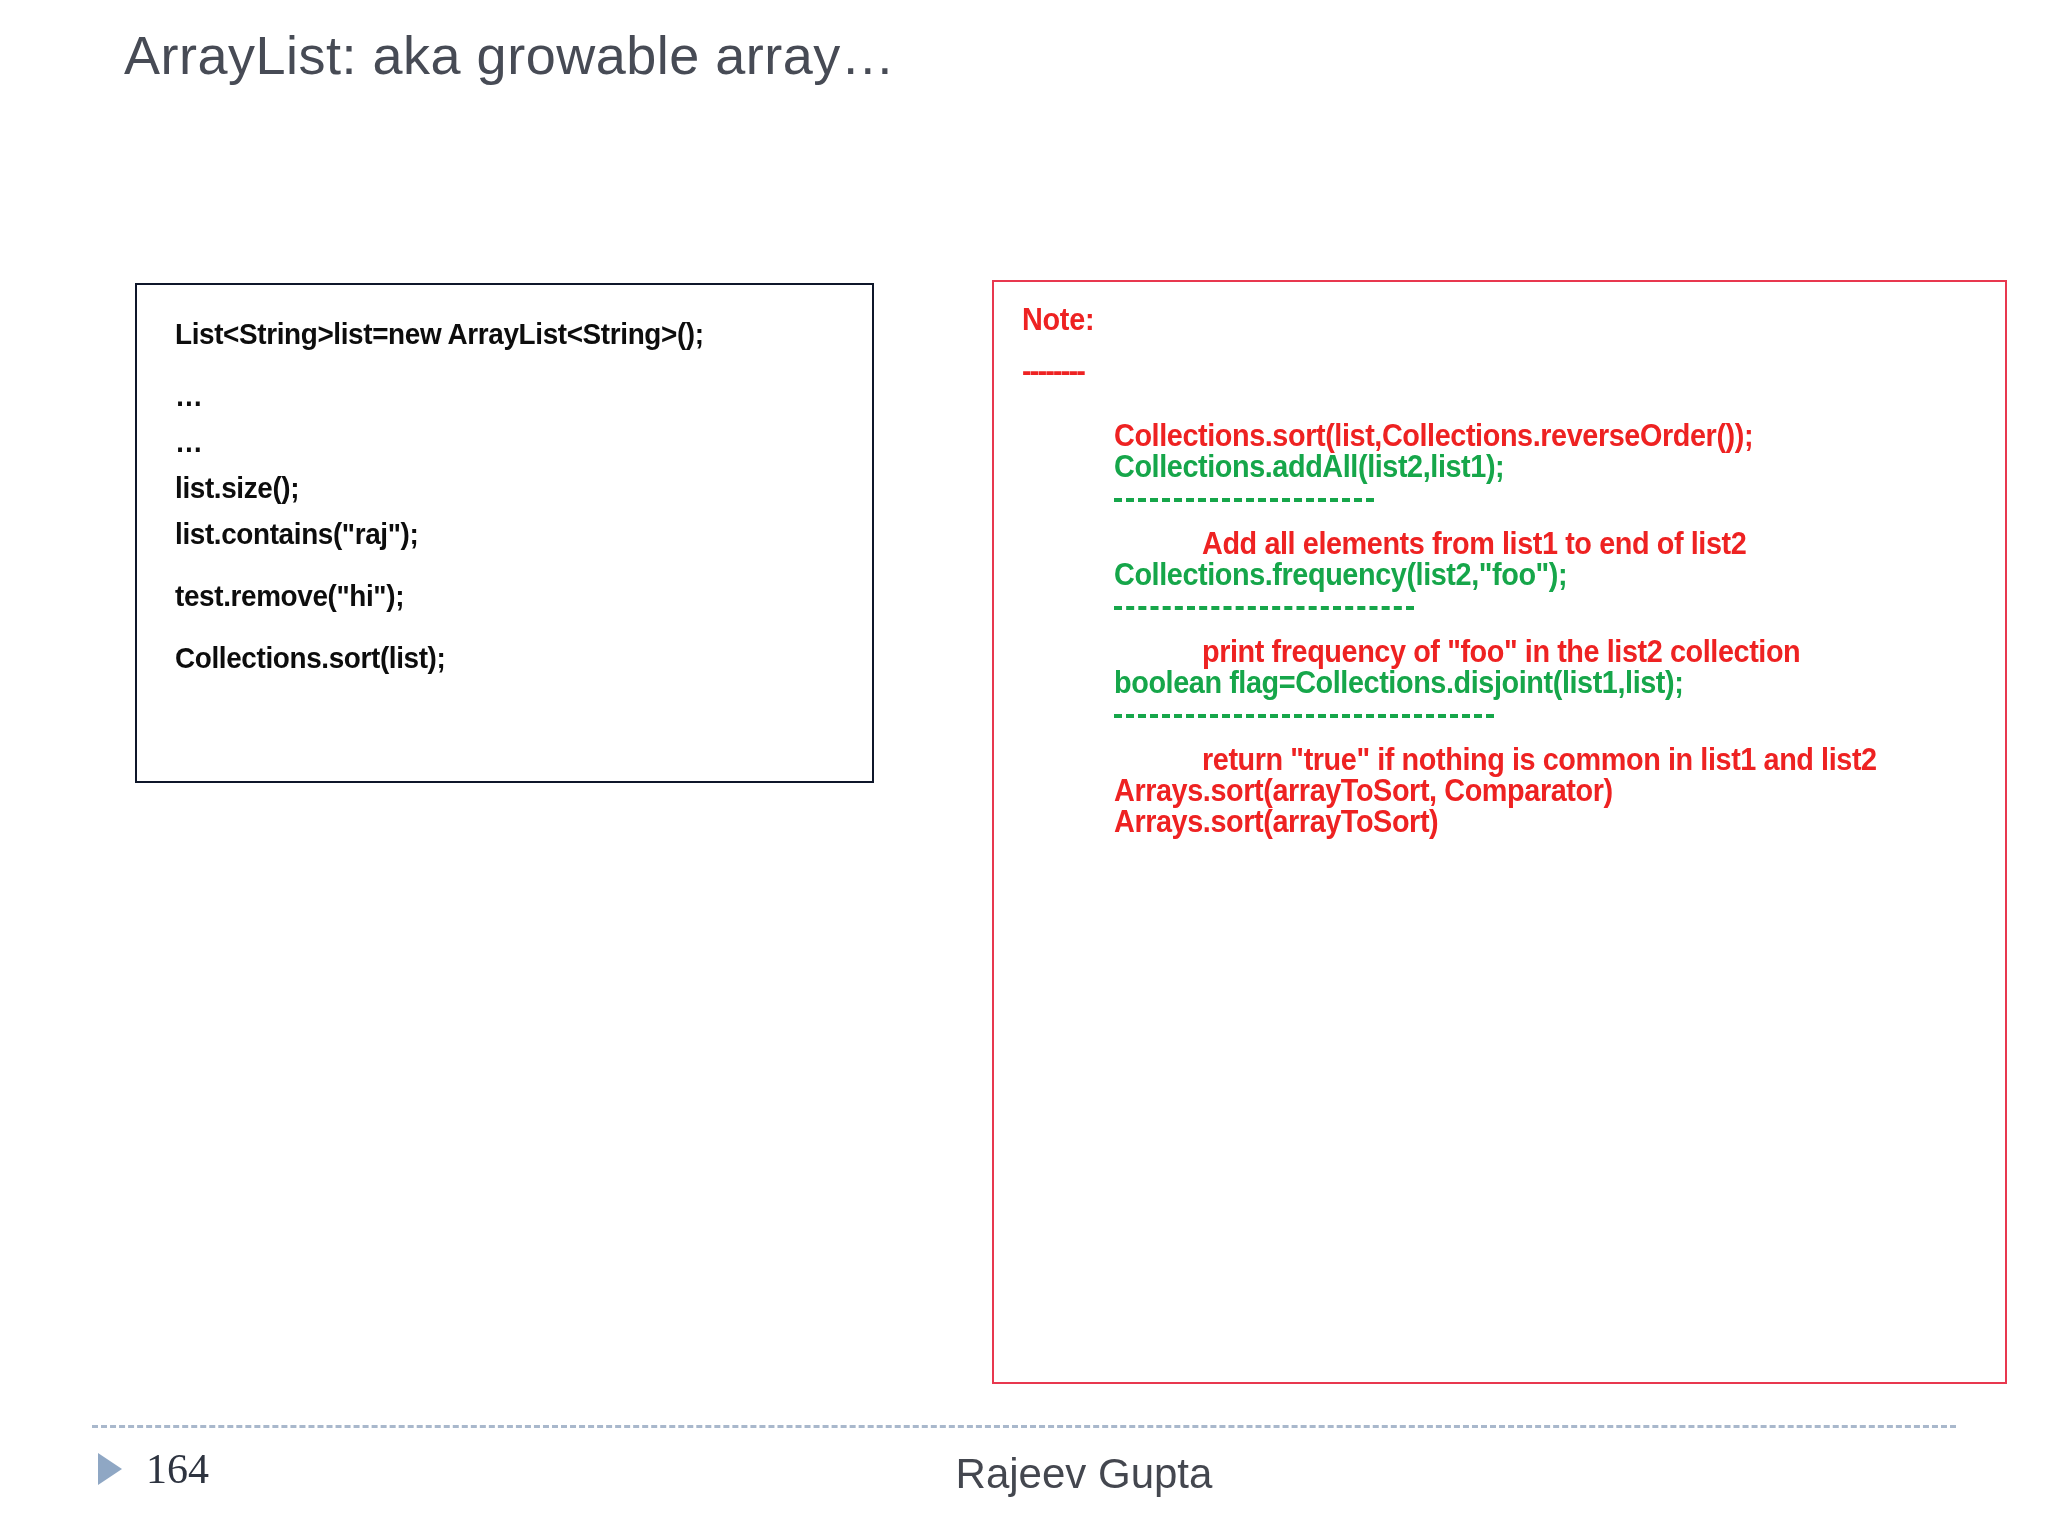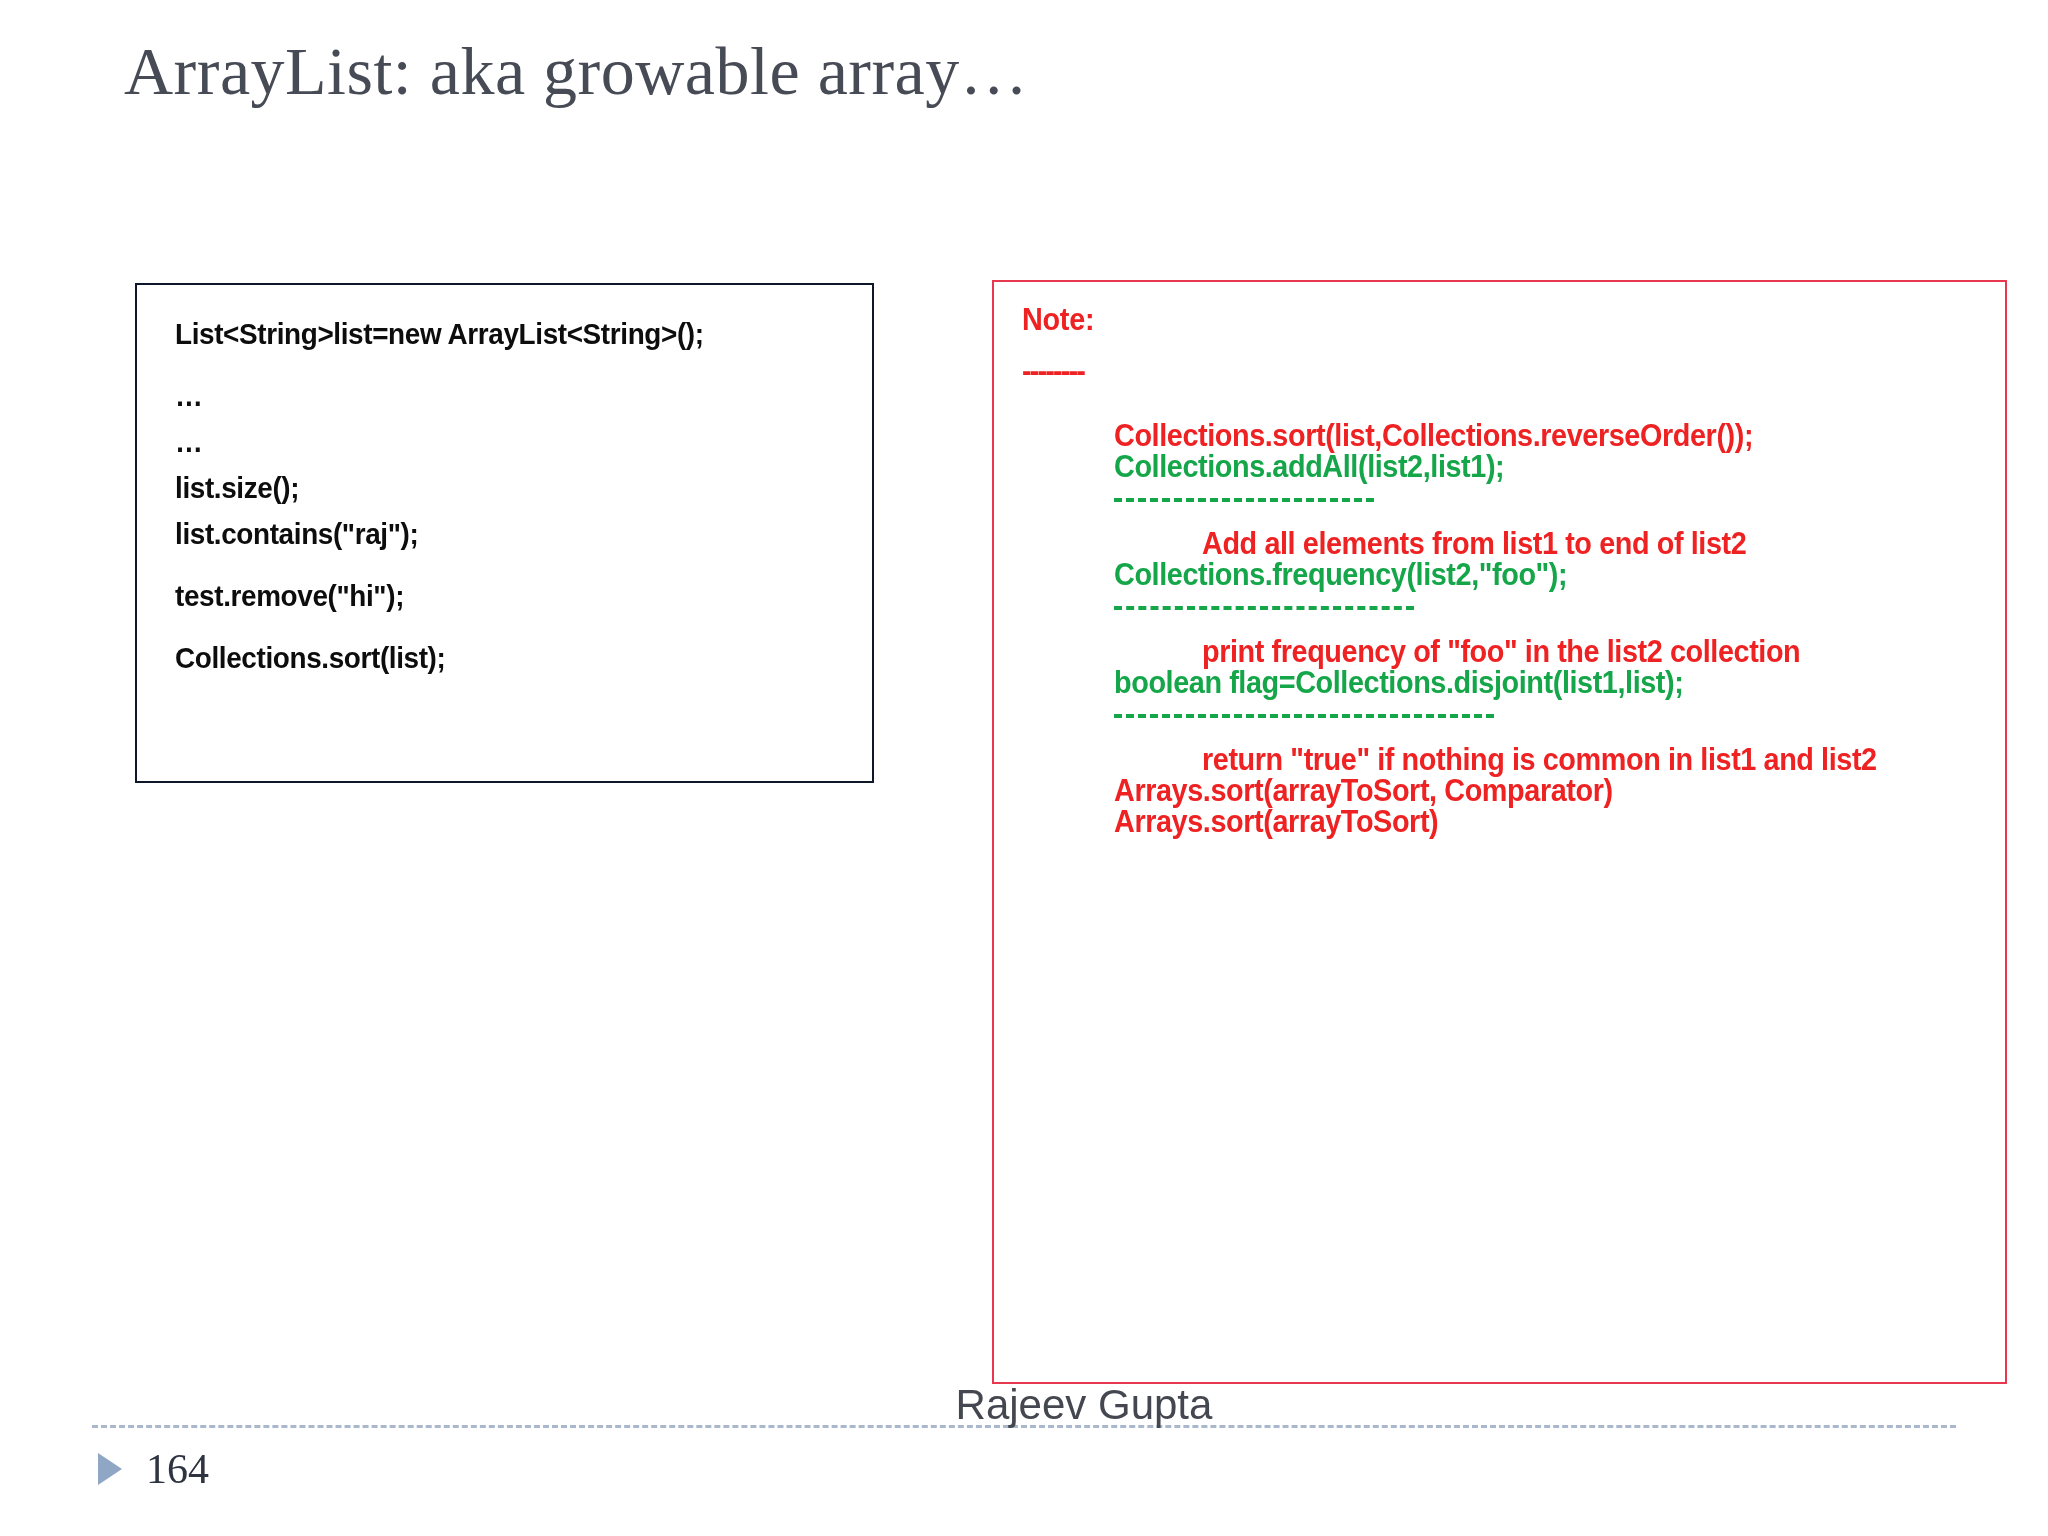--- a/index.html
+++ b/index.html
@@ -13,24 +13,24 @@
     position: relative;
     overflow: hidden;
     font-family: "Liberation Sans", sans-serif;
     -webkit-font-smoothing: antialiased;
   }
 
   
   #slide-title {
     position: absolute;
     left: 124px;
-    top: 32px;
+    top: 24px;
     width: 1820px;
-    font-family: Liberation Serif, serif;
-    font-size: 68px;
+    font-family: Liberation Sans, sans-serif;
+    font-size: 54px;
     line-height: 1.15;
     color: #474b55;
     letter-spacing: 0.5px;
     white-space: nowrap;
   }
 
   
   #left-code-box {
     position: absolute;
     left: 135px;
@@ -169,21 +169,21 @@
   #page-number {
     font-family: Liberation Serif, serif;
     font-size: 42px;
     color: #2e3440;
     line-height: 1;
   }
   #footer-author {
     position: absolute;
     left: 0;
     right: 0;
-    top: 1381px;
+    top: 1450px;
     text-align: center;
     font-family: "Liberation Sans", sans-serif;
     font-size: 42px;
     color: #44474f;
     padding-left: 120px;
   }
 </style>
 </head>
 <body>
 

